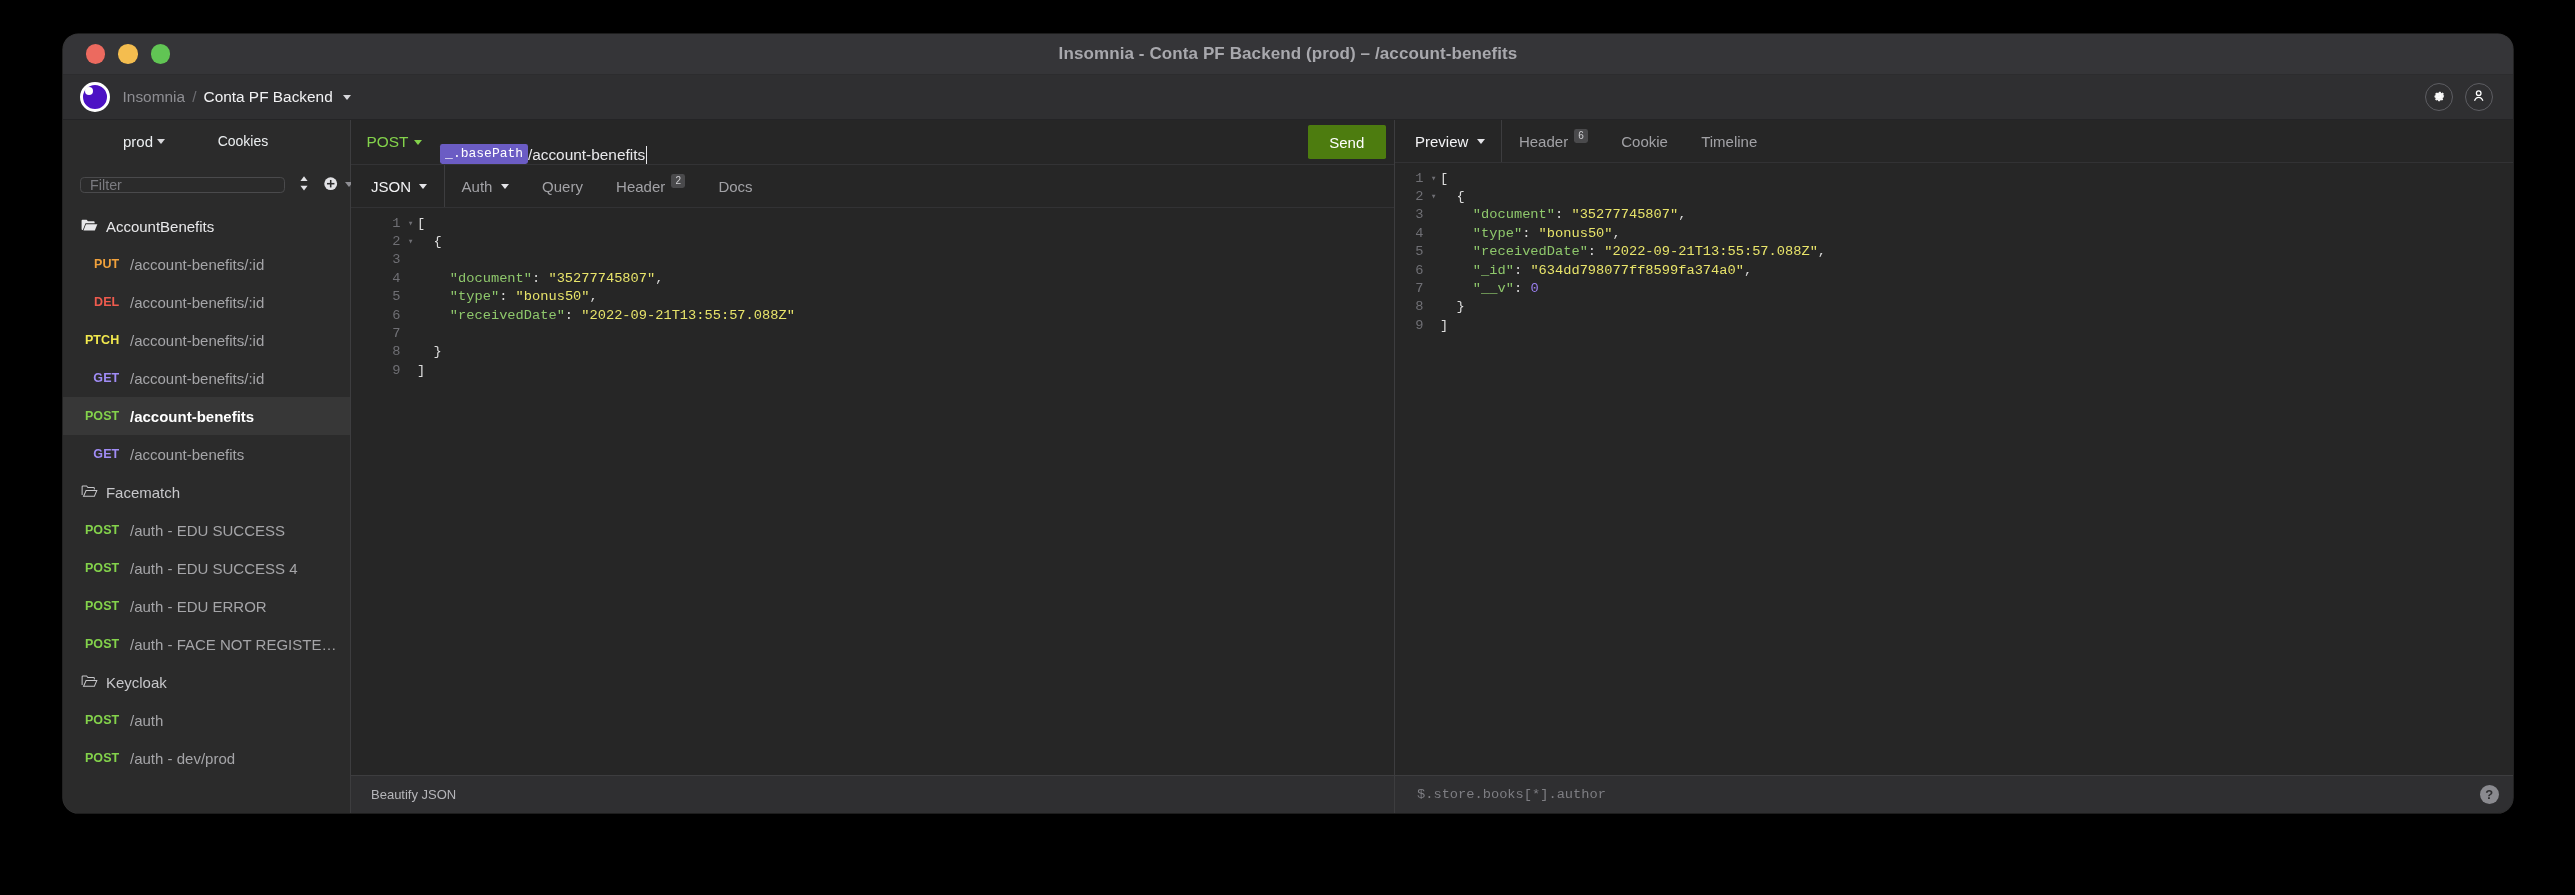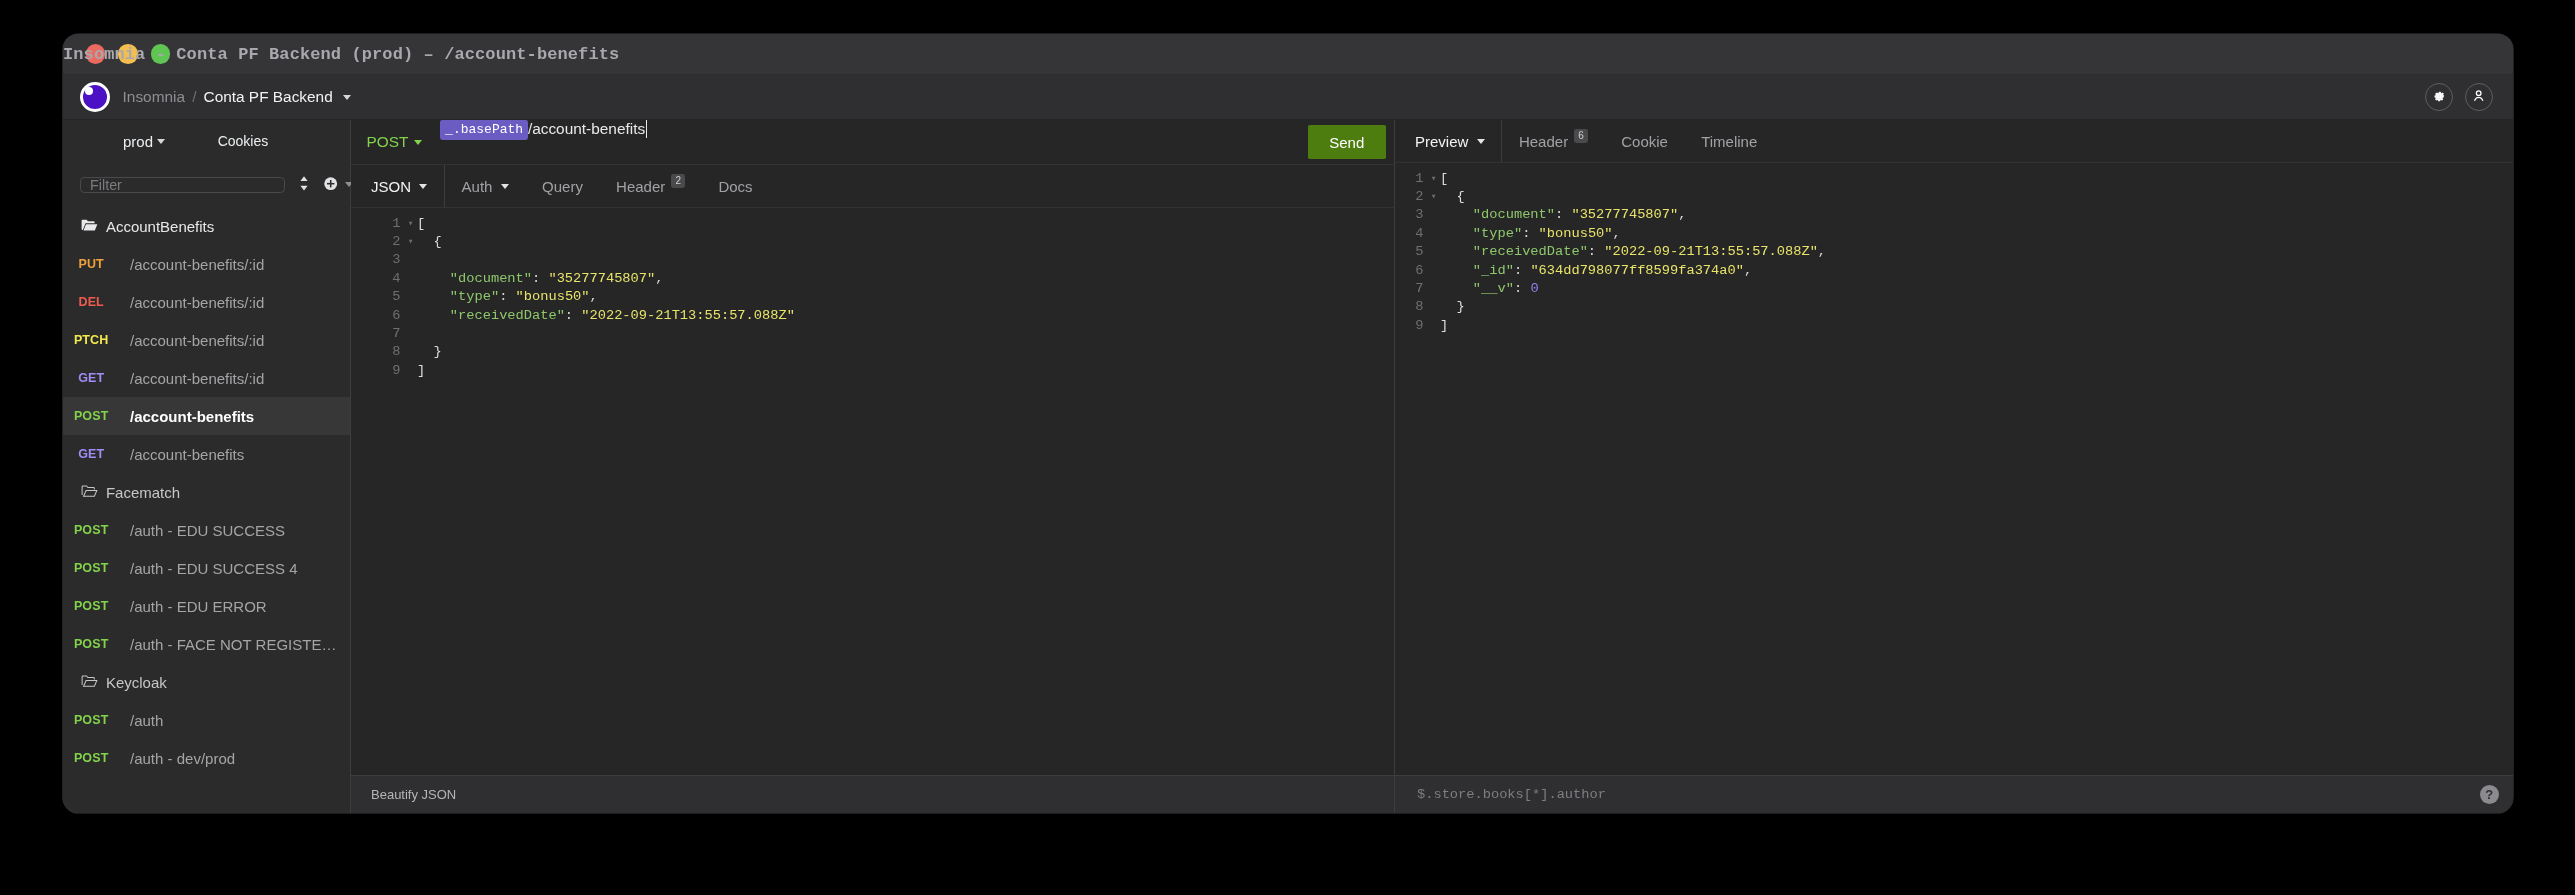--- a/index.html
+++ b/index.html
@@ -47,27 +47,26 @@
     width: 19.6px;
     height: 19.6px;
     border-radius: 50%;
   }
   .light.red    { background: #ec6a5f; }
   .light.yellow { background: #f4bd4f; }
   .light.green  { background: #61c554; }
   #window-title {
     position: absolute;
     left: 0; right: 0;
-    text-align: left;
+    text-align: center;
     color: #a8a8ad;
     font-size: 17px;
     font-weight: bold;
     letter-spacing: 0.1px;
     pointer-events: none;
-    font-family: Liberation Mono, monospace;
   }
 
   
   #app-header {
     height: 44px;
     flex: 0 0 44px;
     background: #2f2f31;
     display: flex;
     align-items: center;
     padding: 0 20px 0 16.6px;
@@ -207,21 +206,21 @@
   .req-row {
     height: 38px;
     display: flex;
     align-items: center;
     padding-left: 0;
   }
   .req-row.active { background: #373737; }
   .req-method {
     width: 67px;
     flex: 0 0 67px;
-    text-align: center;
+    text-align: right;
     padding-right: 10.7px;
     box-sizing: border-box;
     font-size: 12.5px;
     font-weight: bold;
     letter-spacing: 0.1px;
   }
   .req-name {
     font-size: 15px;
     color: #a5a5a8;
     white-space: nowrap;
@@ -272,21 +271,21 @@
     align-items: center;
     color: #83d24b;
     font-size: 15.4px;
     flex: 0 0 auto;
     gap: 2.4px;
   }
   #method-select .caret { border-top-color: #83d24b; }
   #url-box {
     flex: 1 1 auto;
     display: flex;
-    align-items: flex-start;
+    align-items: flex-end;
     margin-left: 18px;
     min-width: 0;
     height: 100%;
   }
   .tmpl-tag {
     background: #6b5cc4;
     color: #ffffff;
     font-size: 13px;
     font-family: "Liberation Mono", monospace;
     padding: 2.4px 4.8px 3px 4.8px;

